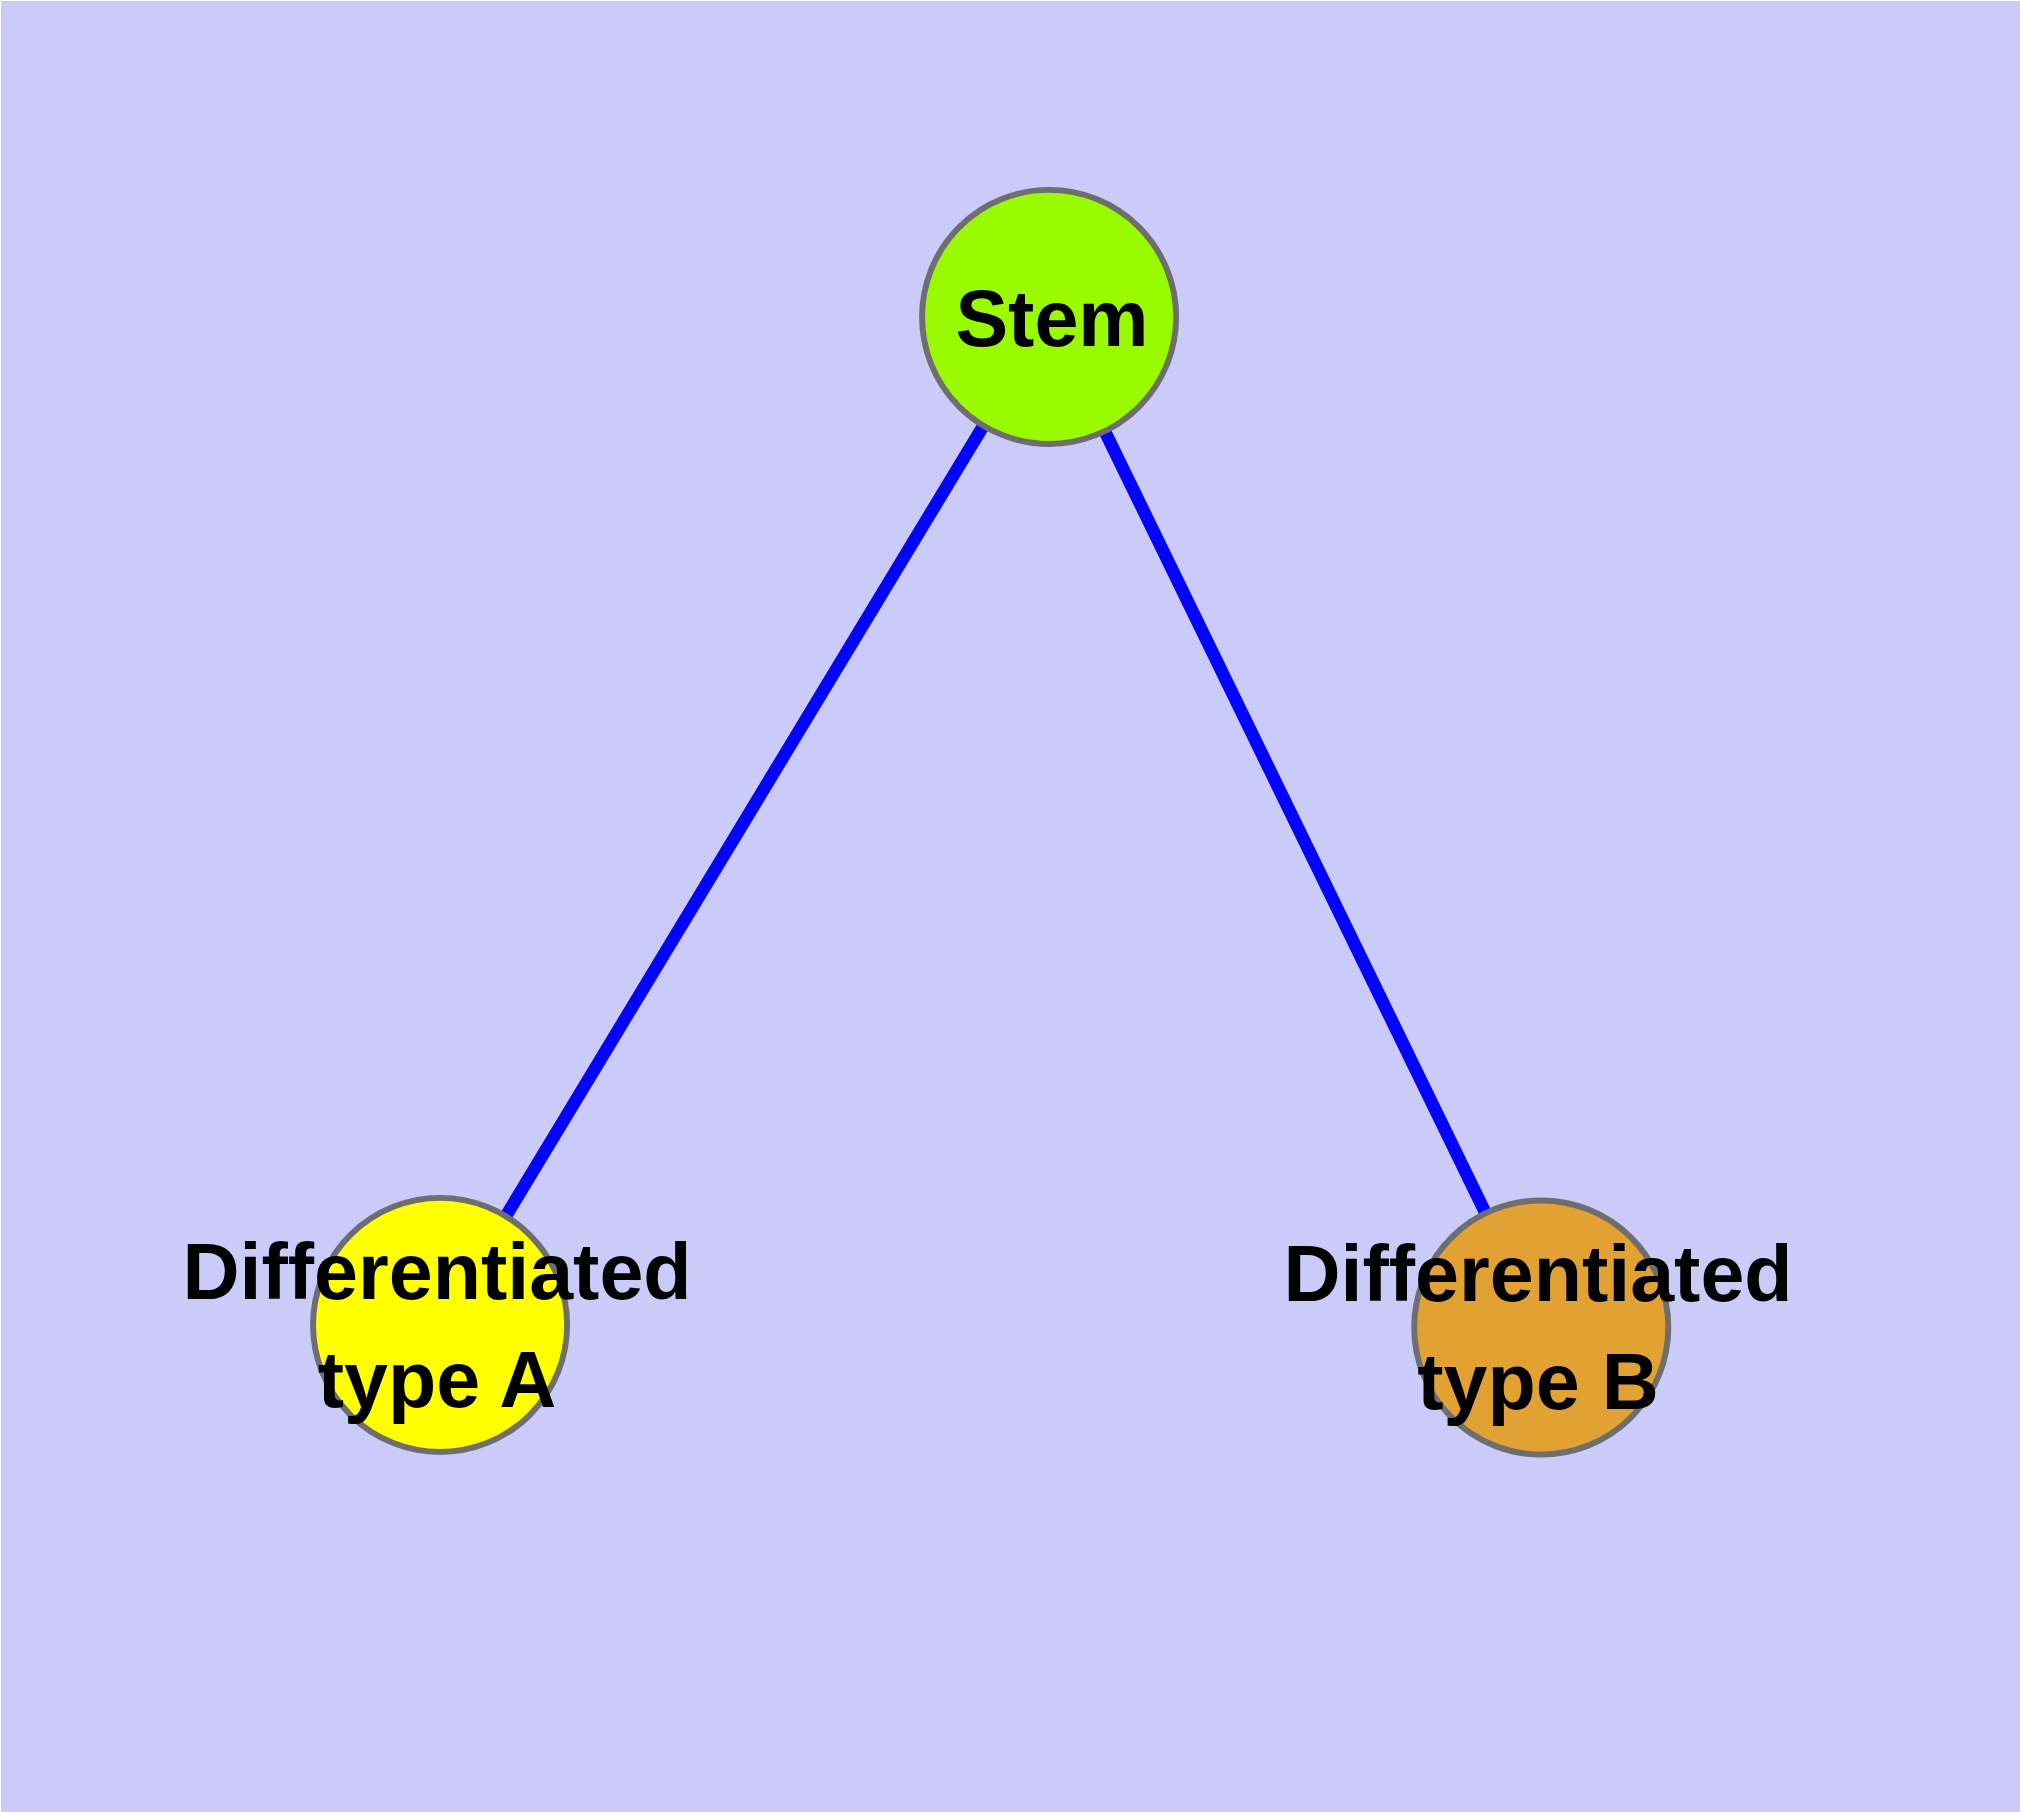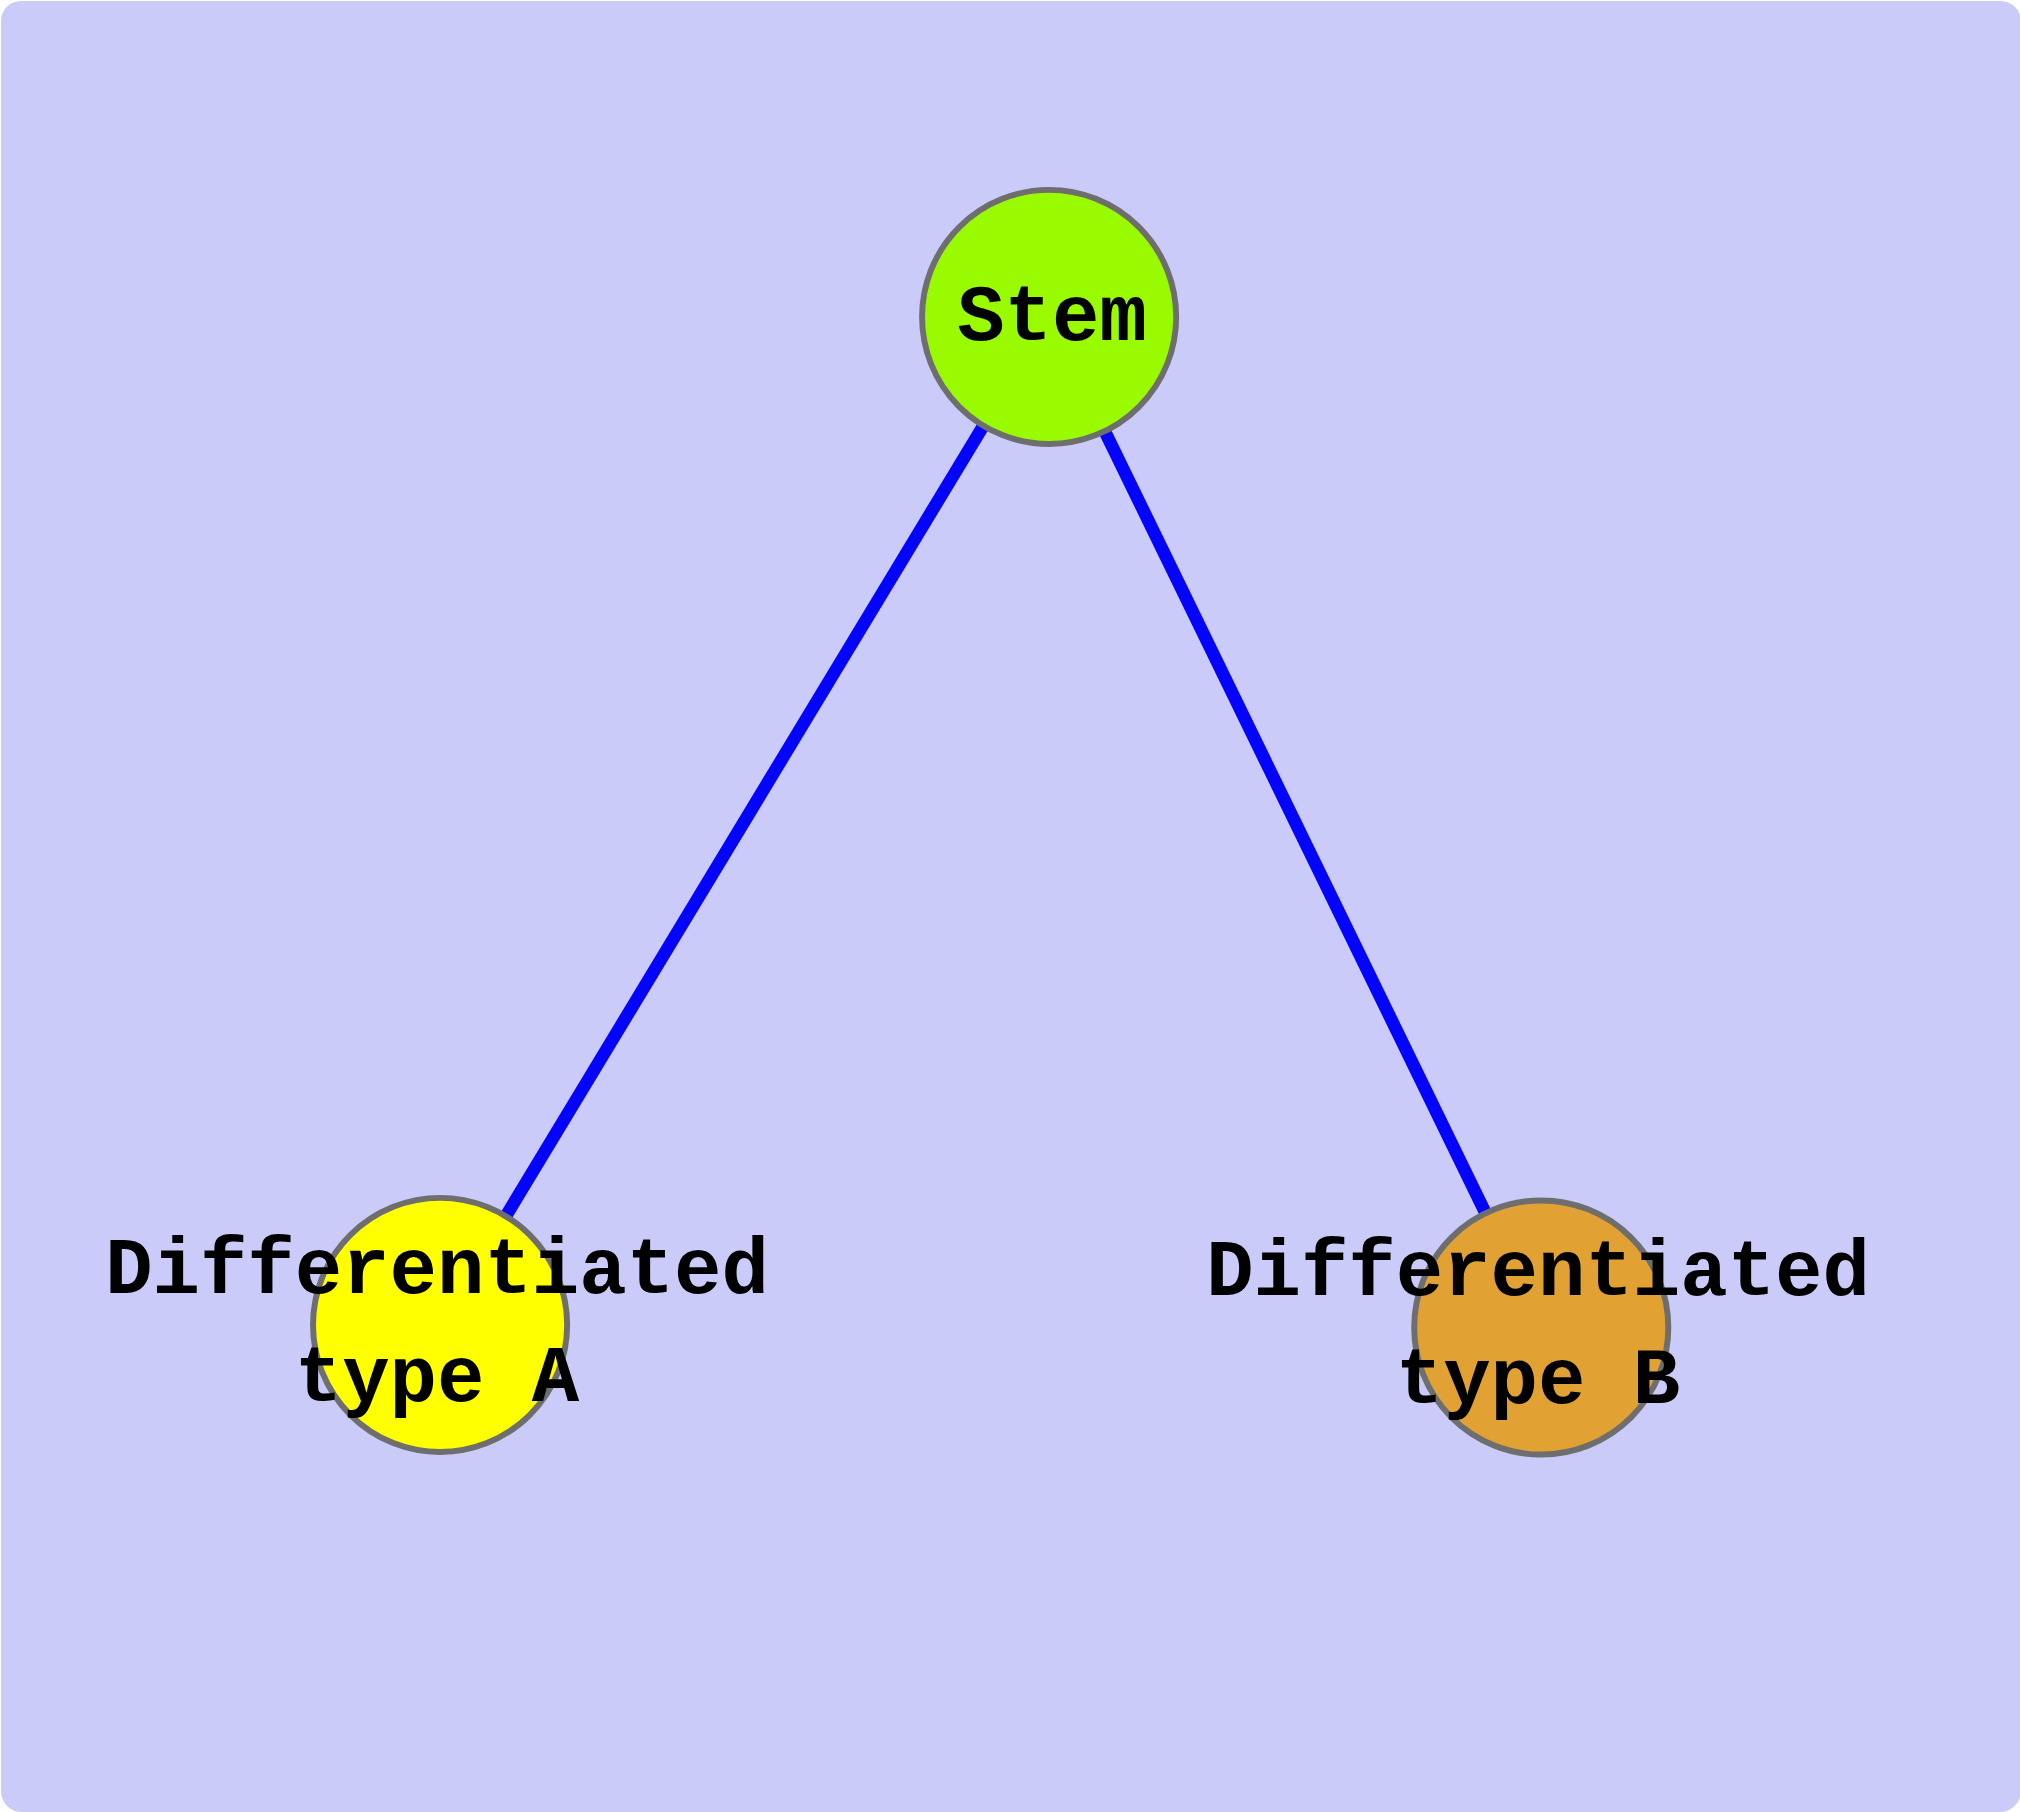--- a/index.html
+++ b/index.html
@@ -9,22 +9,21 @@
   }
   .stage {
     position: relative;
     width: 2021px;
     height: 1812px;
     box-sizing: border-box;
     border-top: 1.7px solid #ffffff;
     border-left: 1.7px solid #ffffff;
     background: #CBCBF9;
     overflow: hidden;
-    font-family: Liberation Mono, monospace;
-    border-radius: 21px;
+    font-family: Liberation Sans, sans-serif;
   }
   .graph-svg {
     position: absolute;
     left: 0;
     top: 0;
     width: 100%;
     height: 100%;
     display: block;
   }
   .edge {

